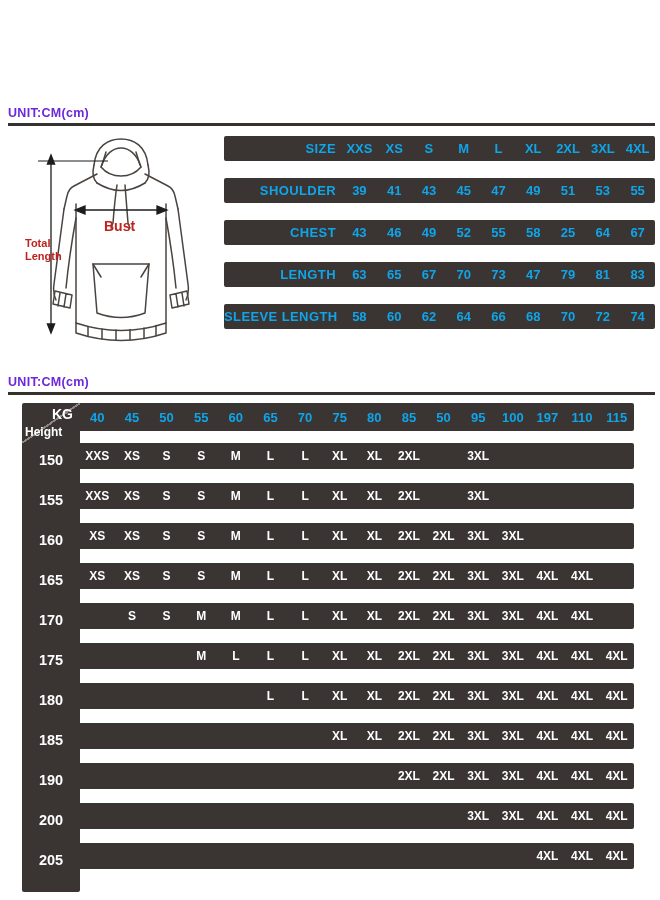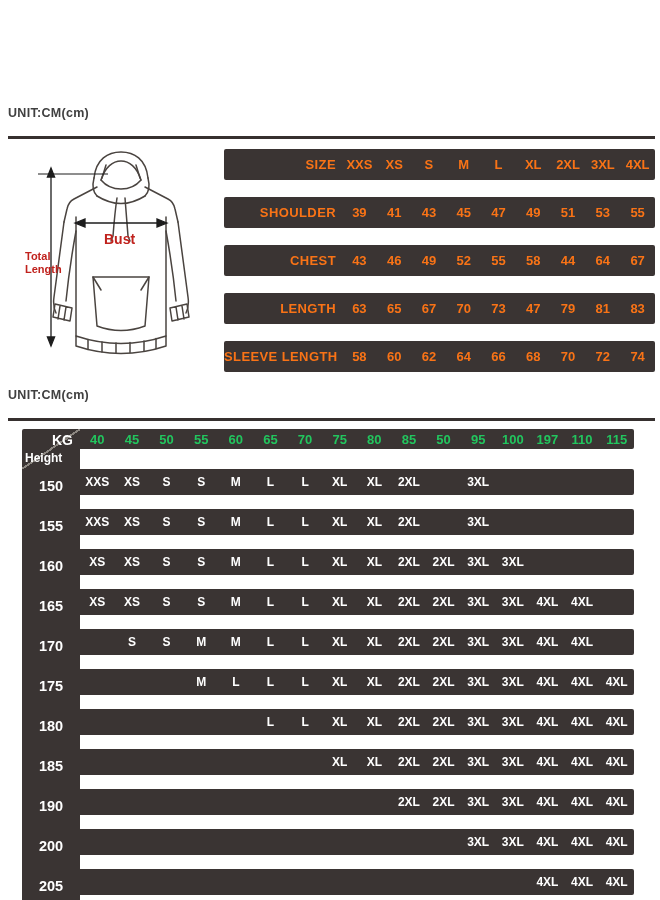--- a/index.html
+++ b/index.html
@@ -12,46 +12,46 @@
   
   .sec-header{
     display:flex;justify-content:space-between;align-items:flex-end;
     border-bottom:3px solid var(--line);
   }
   .banner{
     background:var(--bar);color:#fff;font-weight:bold;font-size:15px;
     letter-spacing:.4px;padding:5px 30px 4px 16px;
     border-radius:9px 11px 14px 0;margin-bottom:-1px;
   }
-  .unit{font-weight:bold;font-size:12.5px;color:#404040;padding:0 4px 16px 0;letter-spacing:.3px;}
+  .unit{font-weight:bold;font-size:12.5px;color:#6d28d9;padding:0 4px 3px 0;letter-spacing:.3px;}
 
   
   .sizes-wrap{display:flex;align-items:flex-start;margin-top:8px;height:232px;}
   .figure{width:196px;margin-left:10px;flex:none;position:relative;text-align:center;}
   .size-table{flex:1;margin-left:10px;display:flex;flex-direction:column;gap:17px;margin-top:2px;}
   .size-row{
     display:grid;grid-template-columns:118px repeat(9,1fr);
-    background:var(--bar);height:31px;align-items:center;color:#f97316;border-radius:2px;
+    background:var(--bar);height:25px;align-items:center;color:#0ea5e9;border-radius:2px;
   }
   .size-row-label{text-align:right;font-weight:bold;font-size:13px;letter-spacing:.4px;padding-right:6px;white-space:nowrap;}
   .size-cell{text-align:center;font-weight:bold;font-size:13px;}
 
   
   .sec2{margin-top:9px;}
   .matrix{margin-left:14px;width:612px;margin-top:8px;}
   .m-header{display:flex;}
   .m-corner{
     width:58px;height:40px;flex:none;background:var(--bar);position:relative;border-radius:2px 0 0 0;
     background-image:linear-gradient(to bottom right,rgba(0,0,0,0) calc(50% - 1px),#8b8680 calc(50% - 1px),#8b8680 calc(50% + 1px),rgba(0,0,0,0) calc(50% + 1px));
   }
   .m-corner .kg{position:absolute;top:3px;right:7px;color:#fff;font-weight:bold;font-size:14px;}
   .m-corner .hgt{position:absolute;bottom:4px;left:3px;color:#fff;font-weight:bold;font-size:12px;}
   .m-weights{
-    flex:1;height:20px;background:var(--bar);display:grid;grid-template-columns:repeat(16,1fr);
-    align-items:center;color:#22c55e;font-weight:bold;font-size:13px;text-align:center;border-radius:0 2px 2px 0;
+    flex:1;height:28px;background:var(--bar);display:grid;grid-template-columns:repeat(16,1fr);
+    align-items:center;color:#0ea5e9;font-weight:bold;font-size:13px;text-align:center;border-radius:0 2px 2px 0;
   }
   .m-row{display:flex;height:40px;}
   .m-label{
     width:58px;flex:none;background:var(--bar);color:#fff;font-weight:bold;font-size:14.5px;
     display:flex;align-items:center;justify-content:center;padding-bottom:6px;box-sizing:border-box;
   }
   .m-bar{
     flex:1;height:26px;background:var(--bar);display:grid;grid-template-columns:repeat(16,1fr);
     align-items:center;color:#fff;font-weight:bold;font-size:12px;text-align:center;border-radius:0 2px 2px 0;
   }
@@ -150,21 +150,21 @@
             <div class="size-cell">55</div>
           </div>
           <div class="size-row">
             <div class="size-row-label">CHEST</div>
             <div class="size-cell">43</div>
             <div class="size-cell">46</div>
             <div class="size-cell">49</div>
             <div class="size-cell">52</div>
             <div class="size-cell">55</div>
             <div class="size-cell">58</div>
-            <div class="size-cell">44</div>
+            <div class="size-cell">25</div>
             <div class="size-cell">64</div>
             <div class="size-cell">67</div>
           </div>
           <div class="size-row">
             <div class="size-row-label">LENGTH</div>
             <div class="size-cell">63</div>
             <div class="size-cell">65</div>
             <div class="size-cell">67</div>
             <div class="size-cell">70</div>
             <div class="size-cell">73</div>

